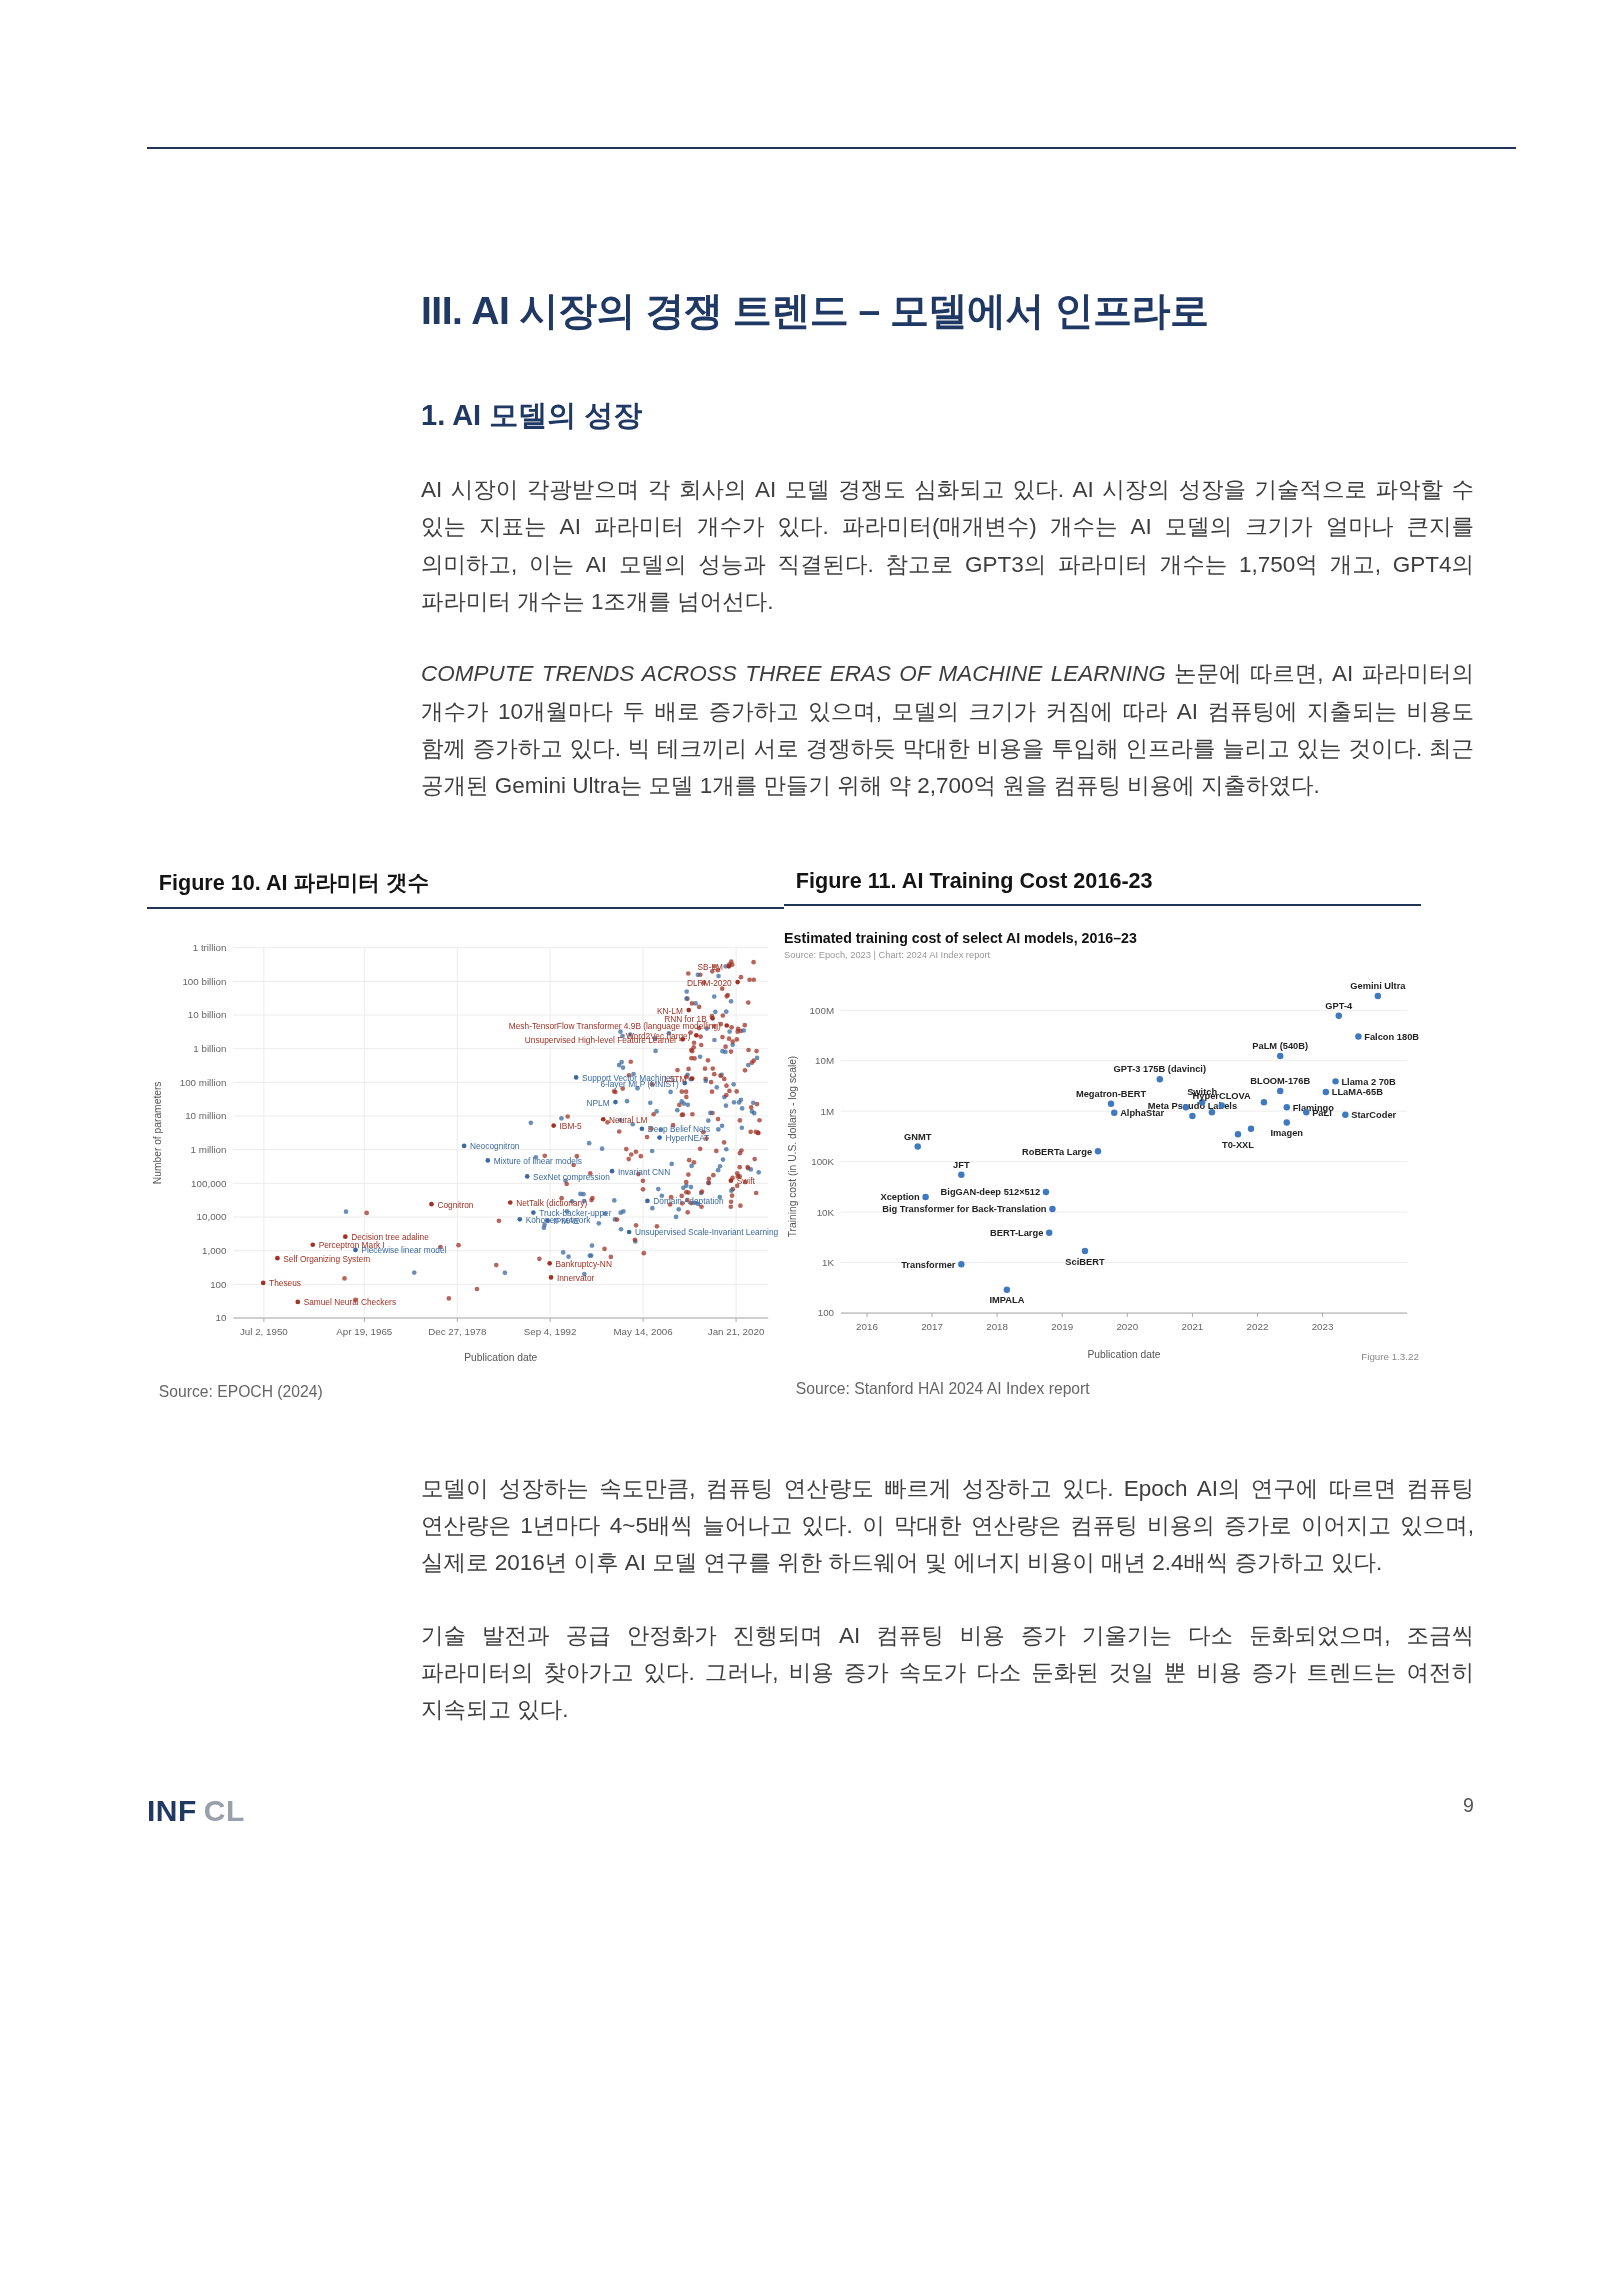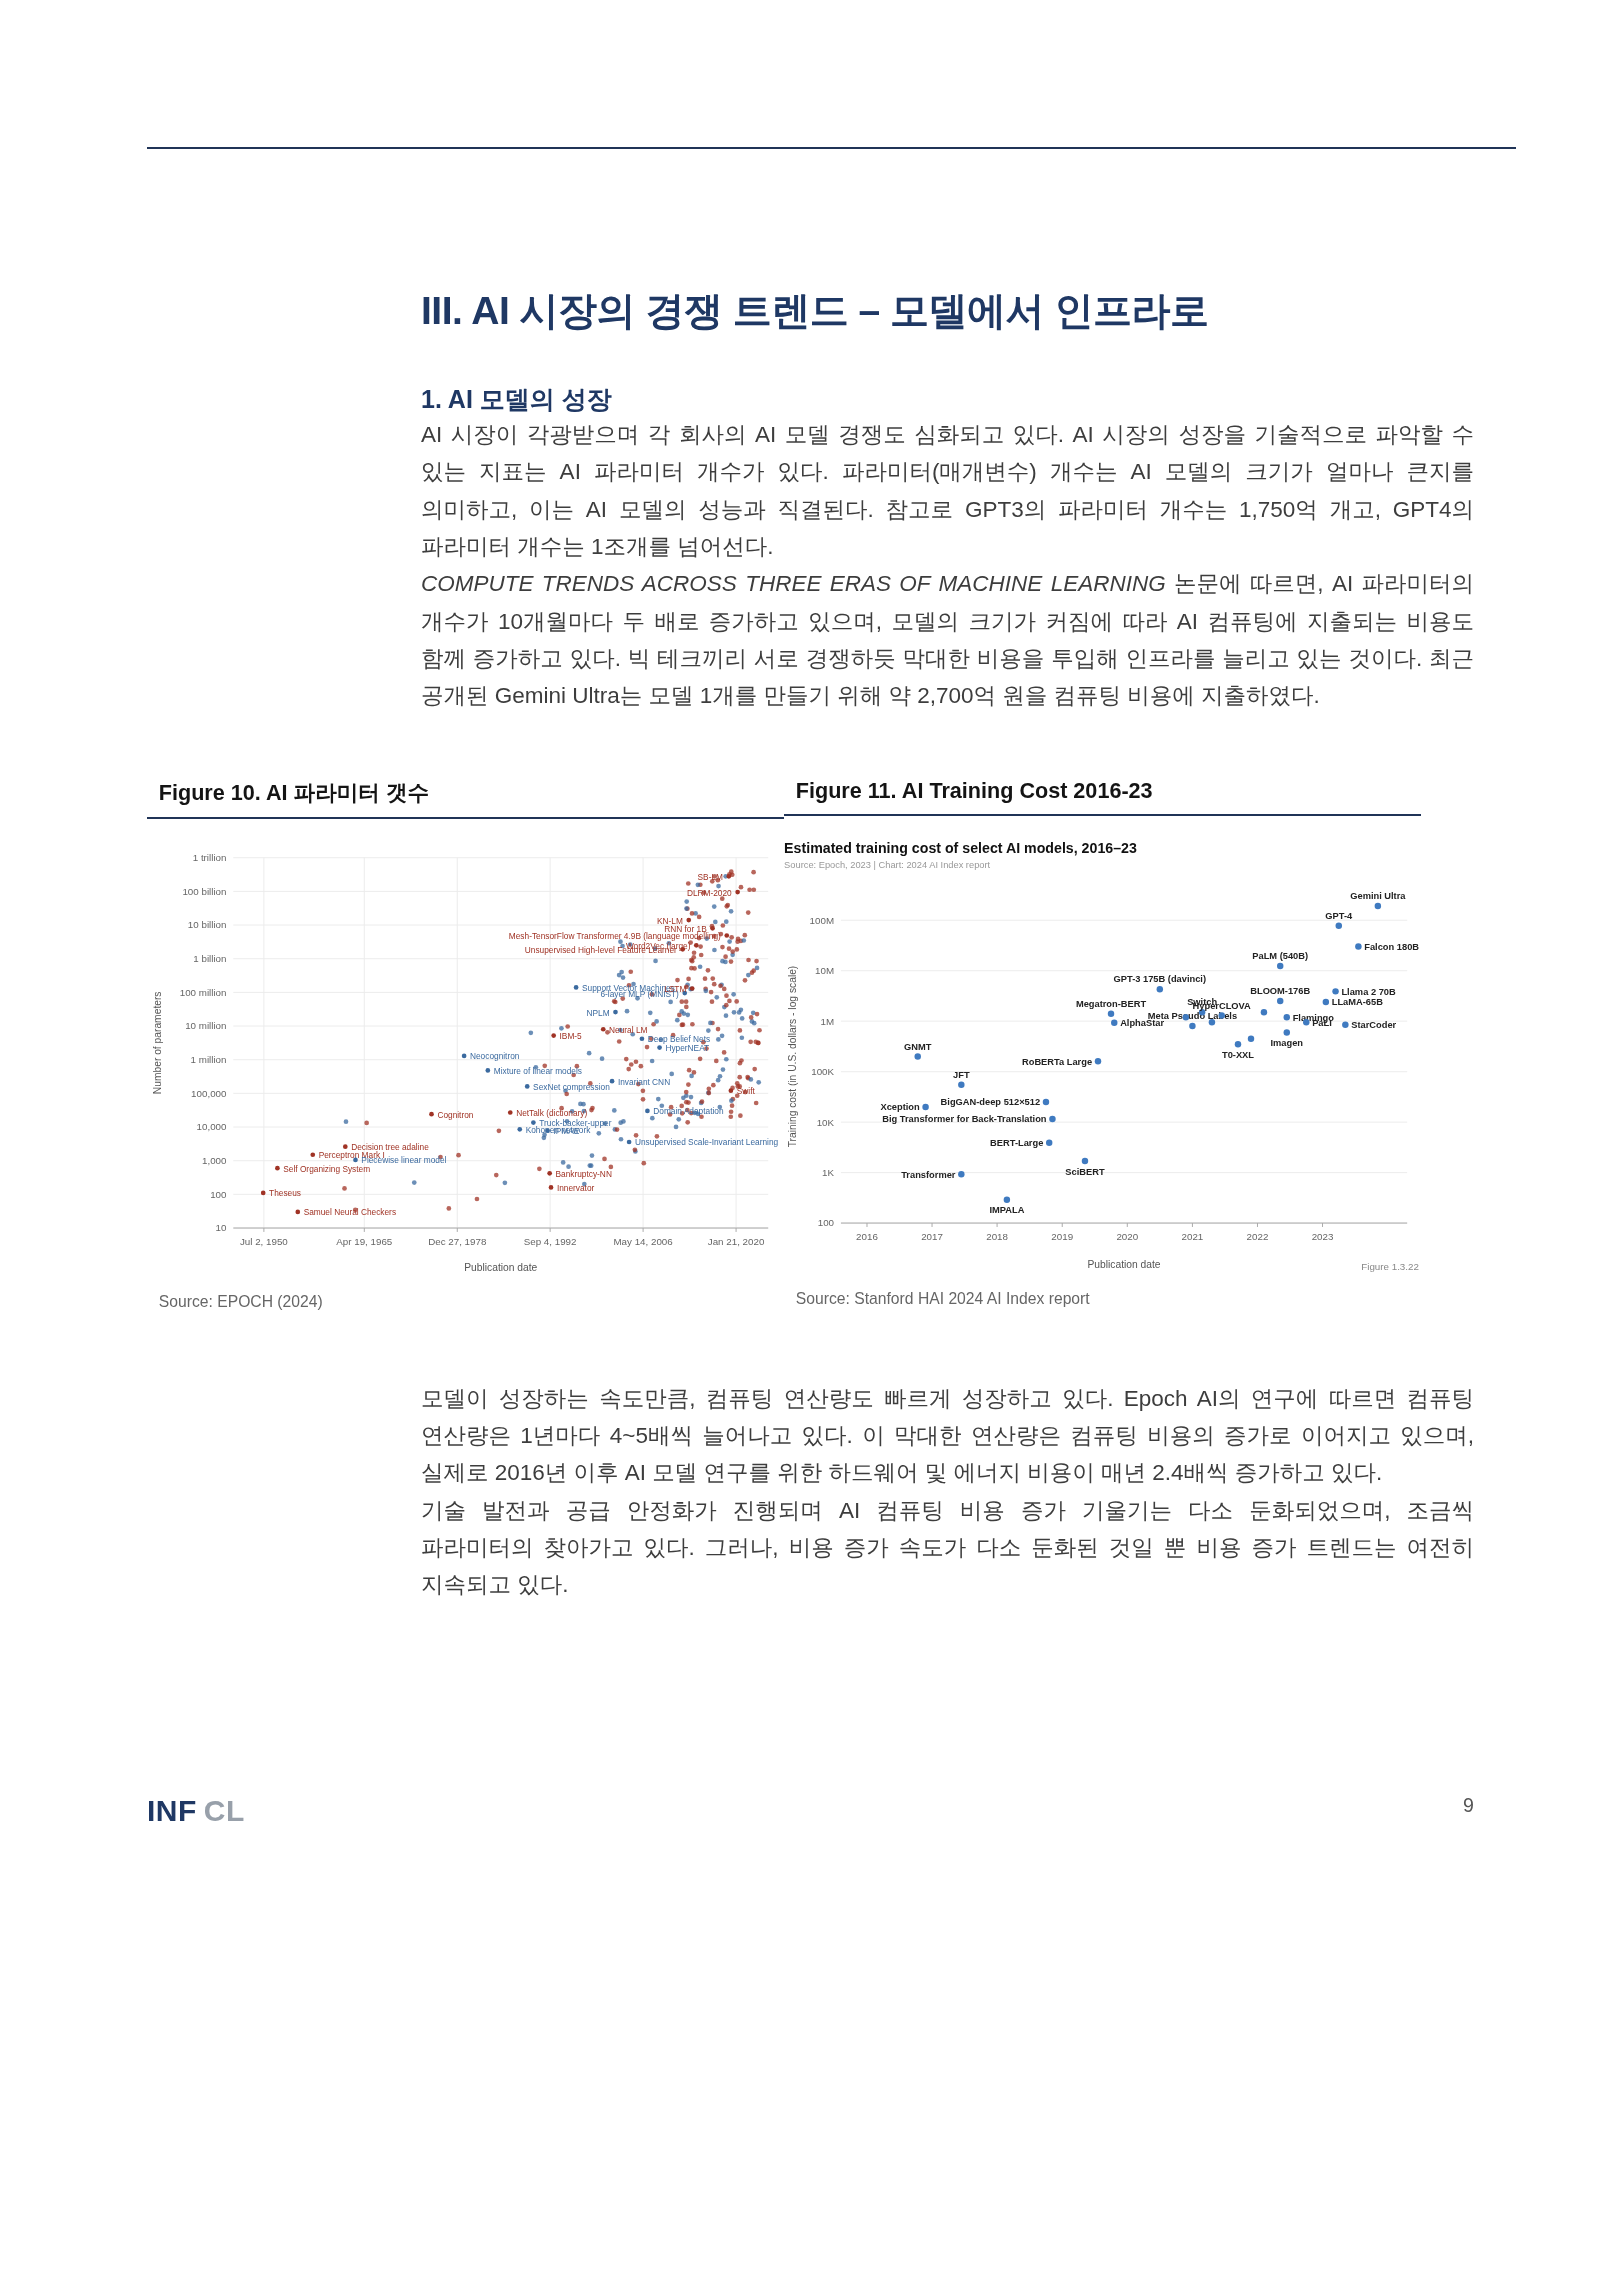--- a/index.html
+++ b/index.html
@@ -2,22 +2,22 @@
 <html><head>
 <meta charset="utf-8">
 <style>
   *{margin:0;padding:0;box-sizing:border-box}
   html,body{background:#ffffff}
   body{font-family:"Liberation Sans","DejaVu Sans",sans-serif;color:#3b3b3b}
   .page{width:1621px;height:1924px;position:relative;background:#fff;padding:147px 105px 0 147px;overflow:hidden}
   .top-rule{border-top:2.9px solid #203457;width:100%}
   .text-col{margin-left:274px;width:1053px}
   .h1{font-size:39px;font-weight:bold;color:#1f3864;margin-top:135px;letter-spacing:-0.5px}
-  .h2{font-size:25px;font-weight:bold;color:#1f3864;margin-top:45px}
-  .para{font-size:22.5px;line-height:1.66;text-align:justify;color:#3d3d3d;word-break:keep-all}
+  .h2{font-size:29px;font-weight:bold;color:#1f3864;margin-top:58px}
+  .para{font-size:22.5px;line-height:1.66;text-align:justify;margin-top:35px;color:#3d3d3d;word-break:keep-all}
   .para em{font-style:italic}
   .figures{display:flex;margin-top:63px}
   .figure{width:637px;display:flex;flex-direction:column}
   .fig-caption{font-size:21.6px;font-weight:bold;color:#141414;padding:0 0 9.8px 11.8px;border-bottom:2.9px solid #203457}
   .chart{margin-top:25.5px;height:433px}
   .fig-source{font-size:15.7px;color:#666;margin-top:15.7px;padding-left:11.8px}
   .footer{position:absolute;left:147px;right:147px;bottom:96px;display:flex;justify-content:space-between;align-items:flex-start}
   .logo{font-size:30px;font-weight:bold;color:#1f3864;letter-spacing:0.5px}
   .logo .l2{color:#98a0aa;margin-left:6.9px}
   .page-num{font-size:19.6px;color:#555}

